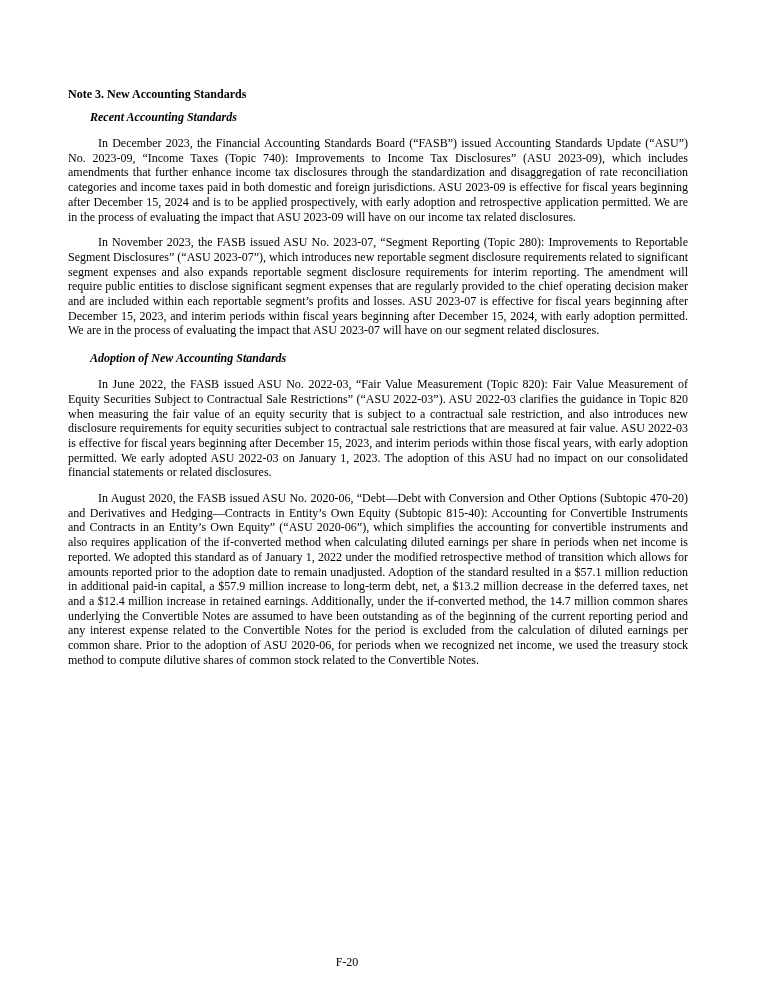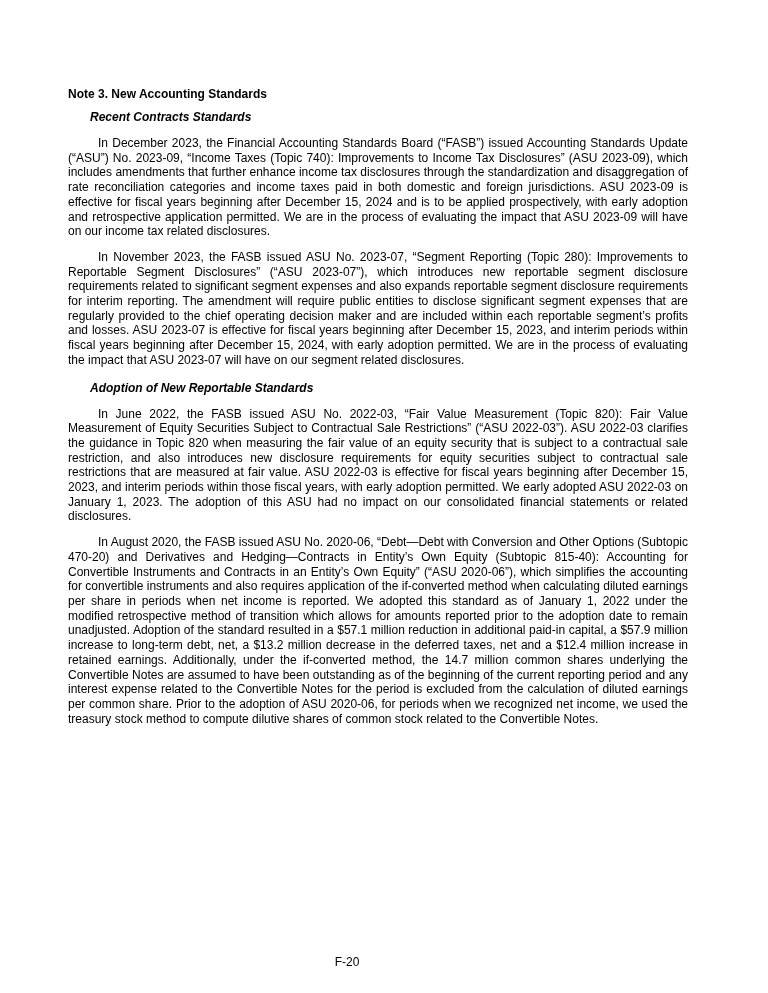--- a/index.html
+++ b/index.html
@@ -7,21 +7,21 @@
     margin: 0;
     padding: 0;
     background: #ffffff;
   }
   .page {
     position: relative;
     width: 768px;
     height: 993px;
     background: #ffffff;
     color: #000000;
-    font-family: Liberation Sans, sans-serif;
+    font-family: Liberation Serif, serif;
     font-size: 12px;
     overflow: hidden;
   }
   .content {
     position: absolute;
     top: 87px;
     left: 68px;
     width: 632px;
   }
   .note-title {
@@ -56,27 +56,27 @@
   }
 </style>
 </head>
 <body>
 
 <div class="page">
   <div class="content">
 
     <h1 class="note-title">Note 3. New Accounting Standards</h1>
 
-    <h2 class="section-heading">Recent Contracts Standards</h2>
+    <h2 class="section-heading">Recent Accounting Standards</h2>
 
     <p class="body-para">In December 2023, the Financial Accounting Standards Board (“FASB”) issued Accounting Standards Update (“ASU”) No. 2023-09, “Income Taxes (Topic 740): Improvements to Income Tax Disclosures” (ASU 2023-09), which includes amendments that further enhance income tax disclosures through the standardization and disaggregation of rate reconciliation categories and income taxes paid in both domestic and foreign jurisdictions. ASU 2023-09 is effective for fiscal years beginning after December 15, 2024 and is to be applied prospectively, with early adoption and retrospective application permitted. We are in the process of evaluating the impact that ASU 2023-09 will have on our income tax related disclosures.</p>
 
     <p class="body-para">In November 2023, the FASB issued ASU No. 2023-07, “Segment Reporting (Topic 280): Improvements to Reportable Segment Disclosures” (“ASU 2023-07”), which introduces new reportable segment disclosure requirements related to significant segment expenses and also expands reportable segment disclosure requirements for interim reporting. The amendment will require public entities to disclose significant segment expenses that are regularly provided to the chief operating decision maker and are included within each reportable segment’s profits and losses. ASU 2023-07 is effective for fiscal years beginning after December 15, 2023, and interim periods within fiscal years beginning after December 15, 2024, with early adoption permitted. We are in the process of evaluating the impact that ASU 2023-07 will have on our segment related disclosures.</p>
 
-    <h2 class="section-heading second">Adoption of New Reportable Standards</h2>
+    <h2 class="section-heading second">Adoption of New Accounting Standards</h2>
 
     <p class="body-para">In June 2022, the FASB issued ASU No. 2022-03, “Fair Value Measurement (Topic 820): Fair Value Measurement of Equity Securities Subject to Contractual Sale Restrictions” (“ASU 2022-03”). ASU 2022-03 clarifies the guidance in Topic 820 when measuring the fair value of an equity security that is subject to a contractual sale restriction, and also introduces new disclosure requirements for equity securities subject to contractual sale restrictions that are measured at fair value. ASU 2022-03 is effective for fiscal years beginning after December 15, 2023, and interim periods within those fiscal years, with early adoption permitted. We early adopted ASU 2022-03 on January 1, 2023. The adoption of this ASU had no impact on our consolidated financial statements or related disclosures.</p>
 
     <p class="body-para">In August 2020, the FASB issued ASU No. 2020-06, “Debt—Debt with Conversion and Other Options (Subtopic 470-20) and Derivatives and Hedging—Contracts in Entity’s Own Equity (Subtopic 815-40): Accounting for Convertible Instruments and Contracts in an Entity’s Own Equity” (“ASU 2020-06”), which simplifies the accounting for convertible instruments and also requires application of the if-converted method when calculating diluted earnings per share in periods when net income is reported. We adopted this standard as of January 1, 2022 under the modified retrospective method of transition which allows for amounts reported prior to the adoption date to remain unadjusted. Adoption of the standard resulted in a $57.1 million reduction in additional paid-in capital, a $57.9 million increase to long-term debt, net, a $13.2 million decrease in the deferred taxes, net and a $12.4 million increase in retained earnings. Additionally, under the if-converted method, the 14.7 million common shares underlying the Convertible Notes are assumed to have been outstanding as of the beginning of the current reporting period and any interest expense related to the Convertible Notes for the period is excluded from the calculation of diluted earnings per common share. Prior to the adoption of ASU 2020-06, for periods when we recognized net income, we used the treasury stock method to compute dilutive shares of common stock related to the Convertible Notes.</p>
 
   </div>
 
   <div class="footer">F-20</div>
 </div>
 

